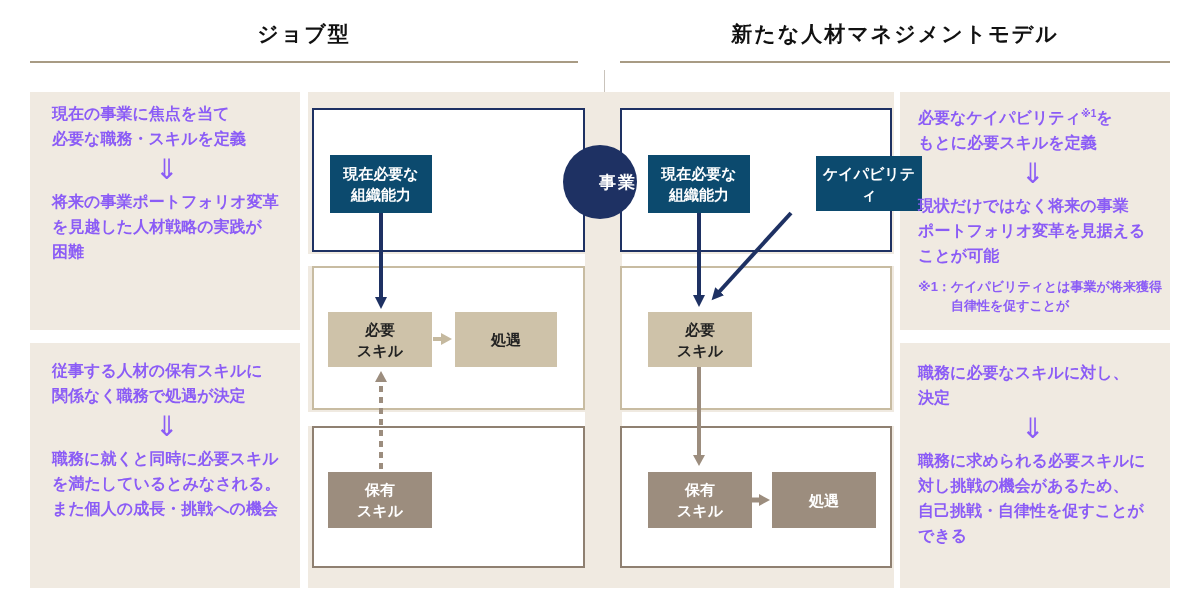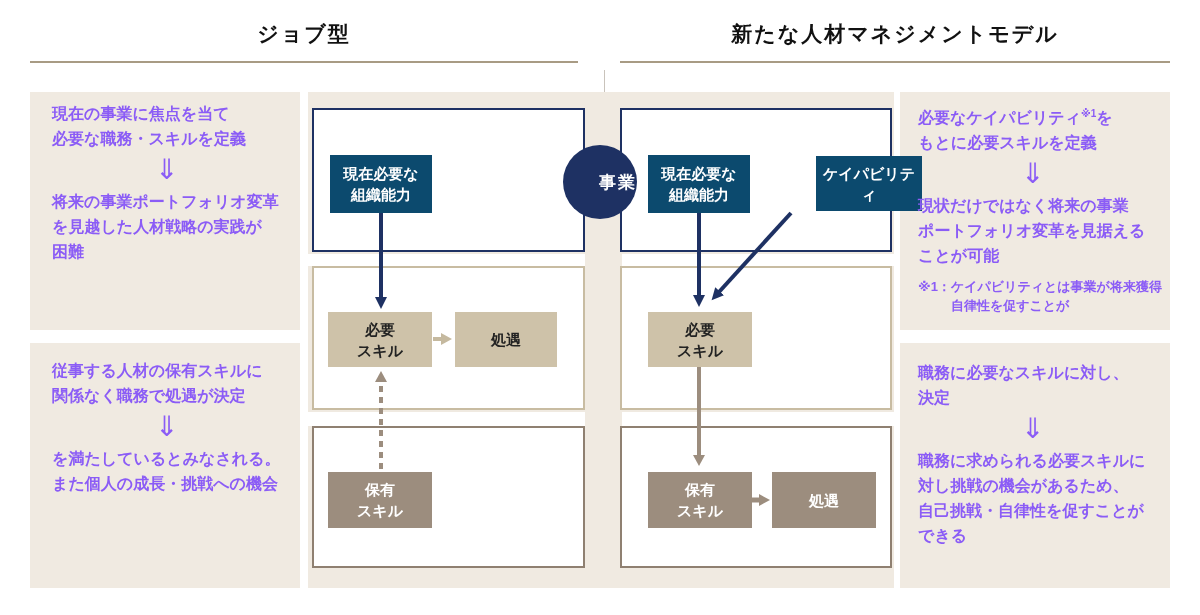--- a/index.html
+++ b/index.html
@@ -138,20 +138,21 @@
     <div class="parrow">⇓</div>
     <div>将来の事業ポートフォリオ変革</div>
     <div>を見越した人材戦略の実践が</div>
     <div>困難</div>
   </div>
 
   <div class="ptxt" style="left:52px;top:358px;width:230px;">
     <div>従事する人材の保有スキルに</div>
     <div>関係なく職務で処遇が決定</div>
     <div class="parrow">⇓</div>
+    <div>職務に就くと同時に必要スキル</div>
     <div>を満たしているとみなされる。</div>
     <div>また個人の成長・挑戦への機会</div>
   </div>
 
   <div class="ptxt" style="left:918px;top:101px;width:246px;">
     <div><span>必要なケイパビリティ</span><sup>※1</sup><span>を</span></div>
     <div>もとに必要スキルを定義</div>
     <div class="parrow" style="width:230px;">⇓</div>
     <div>現状だけではなく将来の事業</div>
     <div>ポートフォリオ変革を見据える</div>

